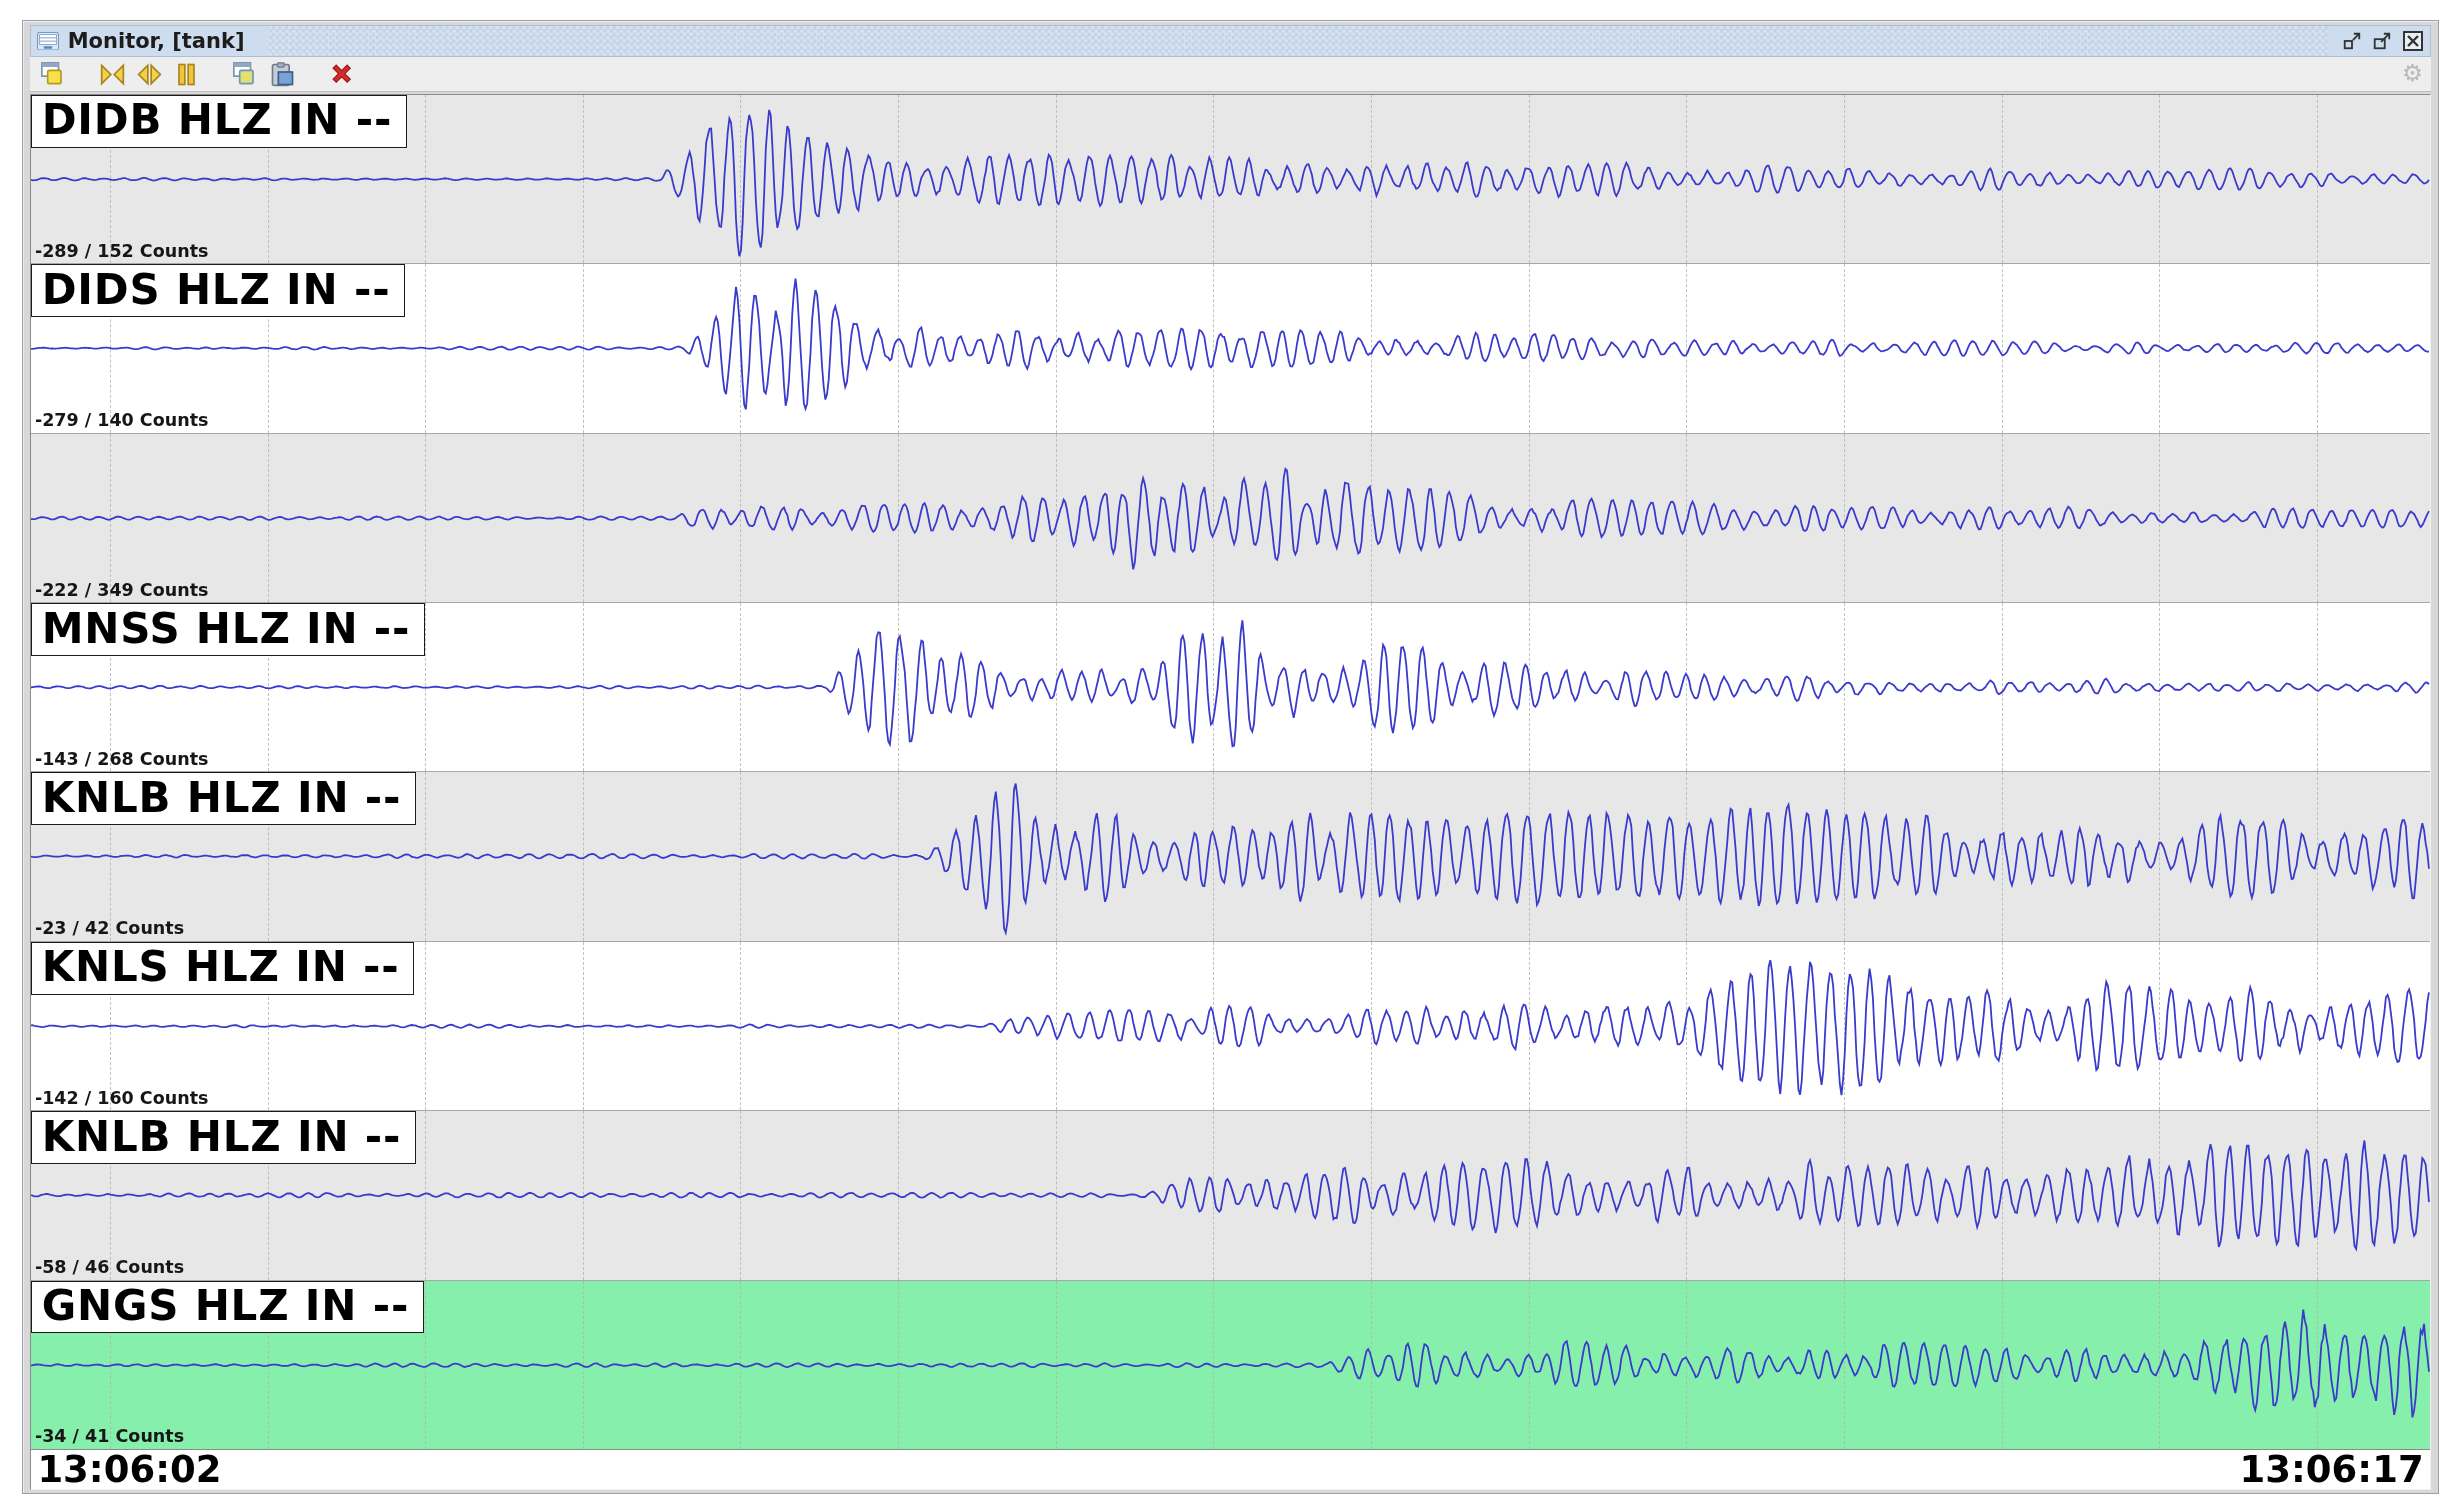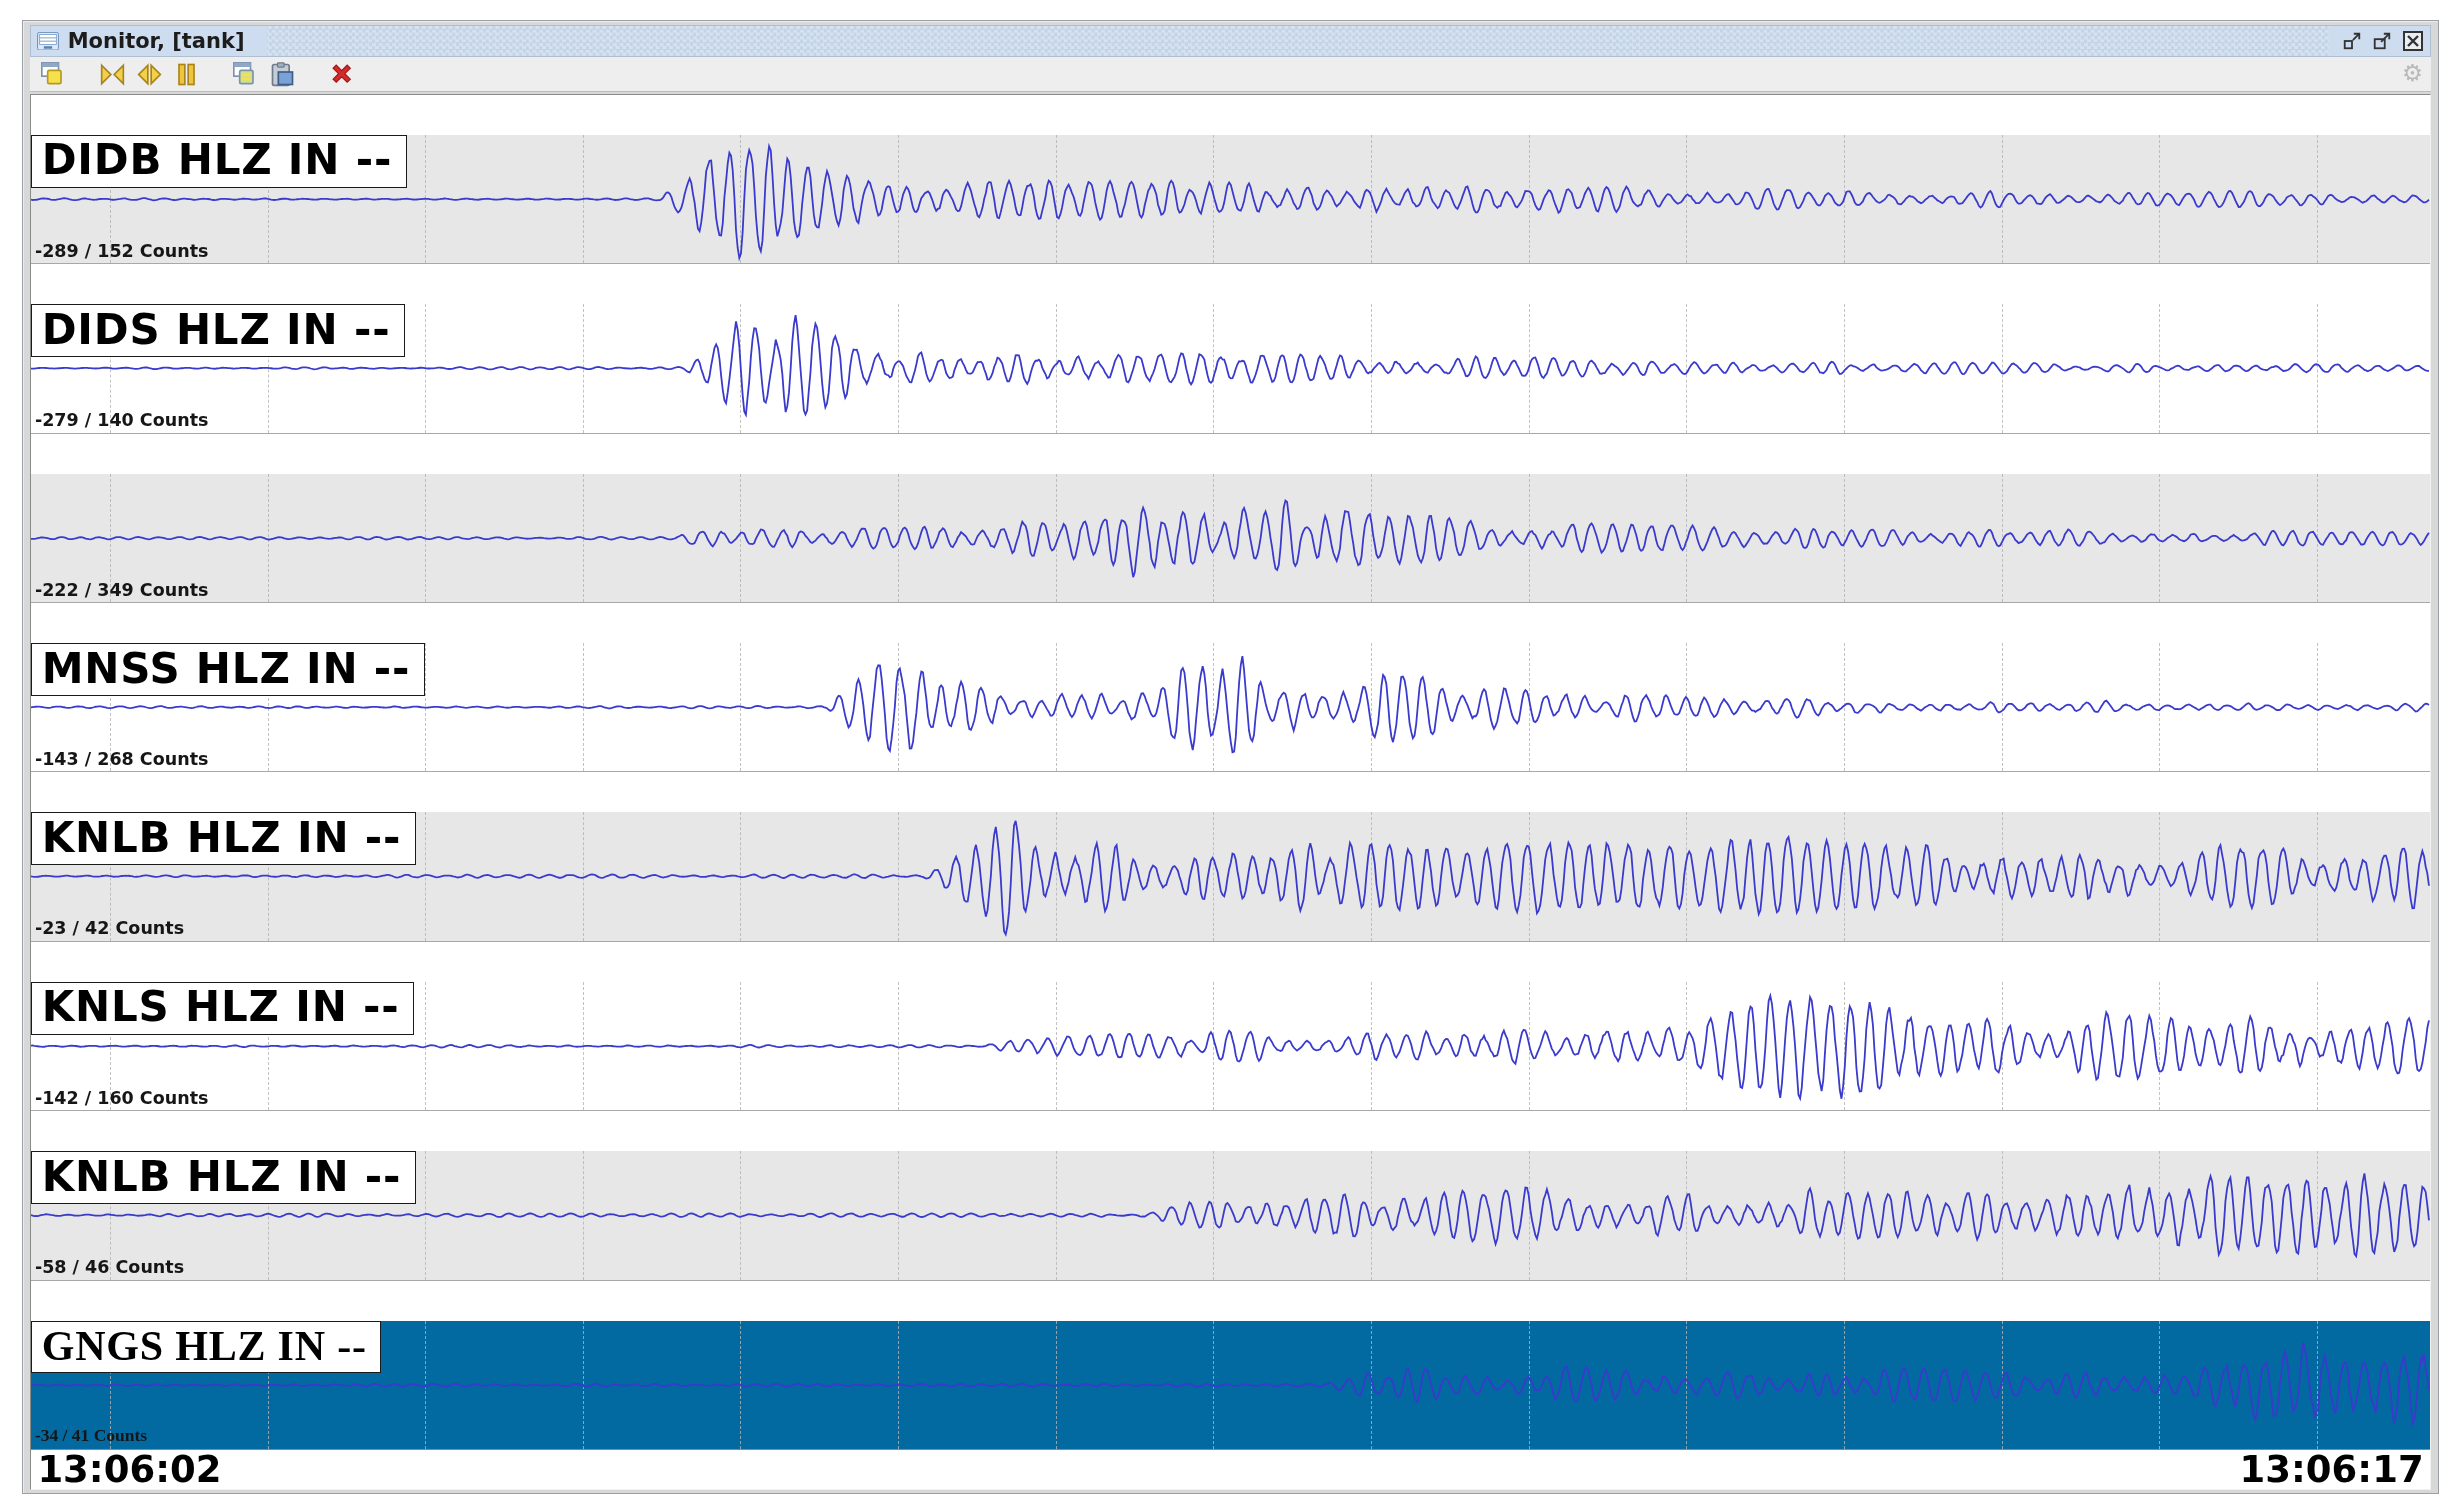--- a/index.html
+++ b/index.html
@@ -25,21 +25,21 @@
   .tb-btn{width:30px;height:28px;display:flex;align-items:center;justify-content:center;
     margin-right:5px;cursor:pointer;border:0.8px solid transparent;border-radius:2.5px;}
   .tb-gap{width:22px;}
   .tb-spacer{flex:1;}
   .gear{color:#b9b9b9;font-size:23.4px;line-height:1;cursor:pointer;}
   
   .content{margin-top:1.7px;height:1396px;box-sizing:border-box;
     border:1.7px solid;border-color:#8a8a8a #f2f2f2 #f2f2f2 #8a8a8a;
     background:#ffffff;display:flex;flex-direction:column;}
   .rows{flex:1;display:flex;flex-direction:column;min-height:0;}
-  .trace-row{position:relative;flex:1;overflow:hidden;border-bottom:0.8px solid #a8a8a8;box-sizing:border-box;margin-top:40px;}
+  .trace-row{position:relative;flex:1;overflow:hidden;border-bottom:0.8px solid #a8a8a8;box-sizing:border-box;}
   .trace-row:last-child{border-bottom:none;}
   .gridline{position:absolute;top:0;bottom:0;width:0;border-left:1.7px dashed #b3b3b3;opacity:.8;}
   .wave-svg{position:absolute;inset:0;width:100%;height:100%;display:block;}
   .trace-label{position:absolute;left:0;top:0;background:#ffffff;border:1.7px solid #1a1a1a;
     font-size:42px;font-weight:bold;color:#000;padding:2.5px 13.4px 4.2px 10px;line-height:1.05;
     letter-spacing:0.8px;white-space:nowrap;z-index:3;}
   .trace-counts{position:absolute;left:4.2px;bottom:2.5px;font-size:17.5px;font-weight:bold;
     color:#161616;z-index:3;}
   
   .timebar{height:40px;background:#ffffff;border-top:1.7px solid #8a8a8a;
@@ -288,21 +288,21 @@
           <div class="gridline" style="left: 23.01%; border-left-color: rgb(179, 179, 179);"></div>
           <div class="gridline" style="left: 16.44%; border-left-color: rgb(179, 179, 179);"></div>
           <div class="gridline" style="left: 9.87%; border-left-color: rgb(179, 179, 179);"></div>
           <div class="gridline" style="left: 3.3%; border-left-color: rgb(179, 179, 179);"></div>
     <svg class="wave-svg" viewBox="0 0 1450 200" preserveAspectRatio="none">
       <polyline fill="none" stroke-width="1.8" vector-effect="non-scaling-stroke" points="0,99.9 1,100.6 2,101.4 3,101.3 4,101.4 5,100.8 6,99.9 7,99.4 8,99.1 9,98.5 10,98.6 11,99.0 12,99.5 13,99.8 14,100.4 15,100.9 16,101.1 17,101.2 18,101.0 19,100.3 20,99.8 21,99.5 22,99.3 23,99.3 24,99.6 25,99.9 26,100.5 27,100.8 28,100.8 29,100.6 30,100.4 31,100.0 32,99.5 33,99.1 34,99.0 35,99.1 36,99.5 37,100.0 38,100.3 39,100.6 40,100.7 41,100.8 42,100.6 43,100.3 44,99.8 45,99.2 46,98.6 47,98.8 48,99.3 49,99.6 50,99.9 51,100.4 52,100.6 53,100.8 54,100.7 55,100.6 56,100.3 57,99.7 58,99.1 59,99.1 60,99.3 61,99.4 62,99.8 63,100.3 64,100.7 65,100.9 66,100.8 67,100.5 68,100.2 69,99.8 70,99.1 71,98.9 72,98.6 73,99.2 74,99.8 75,100.4 76,100.9 77,101.4 78,101.7 79,101.2 80,100.2 81,99.3 82,98.4 83,97.9 84,98.2 85,99.1 86,100.1 87,100.8 88,101.5 89,101.7 90,101.4 91,100.8 92,100.0 93,99.0 94,98.4 95,98.0 96,97.9 97,98.3 98,99.3 99,100.5 100,101.2 101,101.7 102,101.6 103,101.5 104,101.2 105,100.5 106,99.3 107,98.5 108,98.1 109,98.5 110,99.2 111,100.4 112,101.0 113,101.7 114,101.7 115,101.1 116,100.2 117,99.0 118,98.6 119,98.3 120,98.1 121,98.4 122,99.4 123,100.5 124,101.3 125,101.6 126,101.2 127,100.9 128,100.2 129,99.7 130,99.2 131,98.7 132,98.5 133,98.9 134,99.8 135,100.9 136,101.8 137,101.9 138,101.6 139,101.1 140,100.3 141,99.1 142,98.5 143,97.7 144,98.0 145,98.7 146,99.7 147,100.6 148,101.4 149,102.3 150,102.5 151,102.3 152,101.1 153,100.1 154,98.7 155,98.0 156,97.8 157,98.0 158,98.9 159,100.2 160,101.2 161,102.2 162,102.6 163,102.3 164,101.1 165,99.9 166,98.5 167,97.6 168,97.5 169,98.4 170,99.3 171,100.9 172,102.1 173,102.6 174,102.3 175,101.2 176,99.5 177,98.5 178,97.6 179,97.5 180,97.9 181,98.4 182,99.3 183,100.2 184,101.0 185,101.7 186,101.8 187,101.5 188,101.4 189,100.2 190,99.2 191,98.4 192,98.3 193,98.7 194,99.4 195,100.3 196,101.0 197,101.4 198,101.4 199,101.0 200,100.4 201,100.0 202,99.6 203,99.3 204,99.1 205,99.2 206,99.6 207,100.1 208,100.6 209,100.9 210,101.1 211,100.9 212,100.0 213,99.4 214,98.6 215,98.1 216,98.5 217,99.1 218,99.9 219,100.3 220,100.6 221,100.8 222,100.8 223,100.6 224,100.2 225,99.8 226,99.3 227,98.7 228,98.4 229,98.7 230,99.7 231,100.5 232,101.1 233,101.5 234,101.4 235,100.8 236,99.7 237,99.0 238,98.2 239,97.9 240,98.2 241,99.0 242,100.2 243,101.2 244,101.8 245,102.0 246,101.4 247,100.6 248,99.7 249,98.9 250,97.9 251,97.9 252,97.8 253,98.8 254,99.8 255,100.7 256,101.9 257,102.3 258,102.5 259,101.9 260,101.0 261,99.9 262,99.1 263,98.5 264,98.4 265,98.6 266,98.9 267,99.9 268,100.5 269,101.4 270,101.6 271,101.8 272,101.3 273,100.6 274,99.5 275,98.4 276,97.9 277,97.9 278,98.3 279,99.1 280,100.1 281,101.7 282,102.5 283,102.7 284,102.5 285,101.4 286,99.7 287,98.4 288,97.4 289,97.3 290,98.0 291,98.8 292,100.3 293,101.1 294,101.7 295,102.2 296,102.3 297,101.4 298,100.7 299,99.3 300,98.2 301,97.4 302,97.3 303,98.0 304,98.9 305,100.3 306,101.6 307,102.4 308,102.7 309,102.4 310,101.7 311,100.0 312,98.5 313,97.6 314,97.7 315,98.2 316,99.6 317,100.7 318,101.7 319,102.2 320,102.3 321,101.8 322,101.0 323,99.5 324,98.7 325,97.7 326,97.3 327,97.6 328,98.4 329,99.5 330,100.9 331,101.8 332,102.4 333,102.3 334,101.8 335,100.5 336,99.5 337,98.1 338,97.6 339,97.5 340,98.4 341,99.4 342,100.4 343,101.6 344,102.1 345,101.7 346,101.2 347,100.3 348,99.2 349,98.6 350,98.5 351,98.7 352,98.8 353,99.4 354,100.1 355,100.9 356,101.5 357,101.6 358,101.5 359,101.1 360,100.4 361,99.4 362,98.6 363,98.6 364,98.5 365,98.9 366,99.6 367,100.7 368,101.5 369,101.5 370,101.8 371,101.2 372,100.4 373,99.6 374,98.7 375,98.3 376,98.5 377,99.4 378,99.8 379,100.9 380,101.9 381,102.1 382,102.0 383,101.0 384,99.9 385,98.5 386,97.6 387,97.3 388,97.9 389,98.8 390,100.2 391,101.7 392,102.7 393,102.7 394,102.2 395,101.3 396,100.3 397,98.6 398,97.4 399,97.2 400,97.5 401,98.8 402,99.9 403,101.3 404,102.3 405,102.6 406,101.9 407,100.2 408,98.7 409,97.6 410,97.4 411,97.8 412,98.8 413,99.9 414,100.9 415,101.6 416,102.3 417,102.2 418,101.7 419,100.5 420,99.2 421,98.2 422,97.4 423,97.3 424,97.8 425,98.8 426,100.4 427,101.7 428,102.4 429,102.1 430,101.5 431,100.7 432,99.9 433,98.8 434,98.5 435,98.7 436,99.0 437,99.4 438,100.0 439,100.8 440,101.4 441,101.8 442,101.4 443,100.6 444,99.9 445,99.6 446,99.1 447,98.6 448,98.6 449,99.4 450,99.9 451,100.6 452,101.2 453,101.5 454,101.6 455,100.9 456,100.1 457,99.5 458,98.8 459,98.4 460,98.6 461,99.0 462,99.7 463,100.6 464,101.4 465,101.5 466,101.6 467,101.2 468,100.1 469,98.8 470,97.8 471,97.7 472,97.9 473,98.7 474,100.0 475,101.6 476,102.6 477,102.8 478,102.1 479,101.2 480,100.0 481,98.8 482,98.0 483,97.3 484,97.3 485,97.8 486,99.4 487,100.7 488,101.9 489,102.7 490,102.4 491,101.5 492,99.9 493,98.8 494,97.9 495,97.6 496,97.4 497,97.9 498,99.6 499,100.7 500,101.8 501,102.2 502,102.2 503,101.9 504,100.6 505,99.6 506,98.7 507,98.1 508,98.0 509,98.6 510,99.3 511,100.4 512,101.2 513,101.7 514,102.1 515,101.5 516,100.8 517,99.5 518,98.7 519,98.2 520,97.8 521,97.8 522,98.4 523,99.5 524,100.5 525,101.6 526,102.4 527,102.4 528,101.8 529,100.1 530,99.1 531,97.9 532,97.2 533,97.4 534,98.1 535,99.6 536,101.4 537,102.2 538,102.8 539,102.7 540,102.0 541,100.5 542,99.3 543,98.1 544,97.2 545,97.6 546,98.5 547,99.8 548,101.1 549,102.5 550,102.8 551,102.2 552,101.0 553,99.6 554,98.2 555,97.5 556,97.2 557,97.4 558,98.2 559,99.9 560,101.3 561,102.4 562,102.9 563,102.1 564,101.1 565,99.7 566,98.6 567,97.6 568,97.3 569,97.7 570,98.6 571,99.6 572,101.0 573,101.8 574,102.1 575,102.2 576,101.5 577,100.7 578,99.7 579,98.7 580,98.3 581,98.0 582,98.0 583,98.8 584,100.1 585,100.9 586,101.4 587,101.2 588,101.1 589,100.5 590,99.4 591,98.6 592,97.8 593,98.3 594,99.1 595,99.7 596,100.7 597,101.5 598,101.9 599,101.7 600,100.7 601,100.1 602,99.0 603,98.4 604,98.1 605,98.3 606,98.9 607,100.1 608,100.8 609,101.4 610,102.0 611,101.7 612,101.0 613,100.1 614,99.0 615,98.2 616,97.6 617,98.1 618,98.8 619,100.0 620,100.9 621,101.8 622,102.3 623,102.1 624,101.5 625,100.3 626,99.1 627,98.3 628,97.9 629,98.2 630,98.8 631,99.8 632,100.3 633,101.2 634,101.7 635,102.1 636,101.8 637,100.8 638,99.8 639,98.6 640,97.7 641,97.9 642,98.7 643,99.4 644,100.5 645,101.4 646,102.2 647,102.5 648,101.9 649,100.6 650,99.7 651,99.1 652,98.8 653,99.1 654,99.4 655,99.7 656,100.4 657,100.6 658,100.8 659,100.9 660,100.9 661,100.5 662,100.1 663,99.7 664,99.3 665,99.1 666,99.2 667,99.4 668,99.8 669,100.8 670,101.8 671,102.2 672,101.9 673,102.2 674,100.6 675,98.9 676,97.4 677,96.2 678,95.7 679,97.0 680,99.1 681,101.3 682,104.4 683,108.2 684,109.1 685,106.5 686,100.3 687,93.4 688,89.2 689,87.7 690,88.1 691,91.2 692,96.0 693,105.5 694,110.9 695,114.7 696,112.8 697,107.2 698,95.2 699,86.8 700,80.0 701,82.2 702,88.7 703,97.5 704,105.9 705,113.1 706,119.4 707,118.4 708,113.3 709,103.1 710,93.8 711,84.6 712,79.1 713,80.7 714,88.8 715,101.6 716,113.6 717,117.2 718,119.4 719,117.0 720,105.3 721,93.0 722,83.0 723,80.9 724,84.3 725,89.3 726,95.2 727,101.4 728,109.5 729,110.7 730,110.2 731,107.0 732,103.2 733,96.0 734,90.0 735,87.7 736,87.1 737,87.9 738,96.5 739,103.8 740,112.0 741,112.9 742,108.1 743,103.7 744,98.6 745,91.1 746,82.5 747,81.7 748,85.8 749,95.7 750,104.6 751,114.1 752,115.1 753,116.1 754,110.0 755,101.6 756,95.7 757,86.5 758,85.8 759,86.0 760,87.9 761,95.1 762,104.0 763,111.6 764,118.7 765,113.8 766,107.3 767,98.9 768,90.4 769,82.6 770,76.4 771,75.0 772,86.5 773,103.7 774,113.5 775,124.1 776,127.2 777,121.9 778,108.5 779,94.4 780,81.5 781,76.2 782,75.9 783,80.4 784,88.8 785,99.4 786,115.4 787,128.6 788,126.9 789,127.3 790,115.2 791,98.5 792,80.2 793,68.7 794,67.6 795,77.9 796,90.2 797,105.4 798,120.9 799,132.6 800,132.9 801,128.5 802,114.5 803,96.6 804,84.0 805,79.9 806,80.9 807,85.9 808,94.8 809,106.5 810,114.5 811,115.8 812,113.0 813,104.5 814,95.3 815,92.2 816,89.1 817,88.3 818,88.0 819,94.4 820,101.6 821,111.0 822,120.1 823,123.2 824,119.8 825,116.8 826,102.2 827,93.1 828,81.1 829,74.4 830,74.3 831,81.7 832,92.2 833,102.5 834,109.5 835,111.1 836,116.0 837,112.3 838,109.4 839,102.0 840,92.9 841,84.7 842,76.8 843,73.6 844,84.9 845,99.2 846,112.4 847,123.5 848,129.8 849,124.8 850,115.9 851,99.9 852,79.4 853,69.8 854,64.9 855,71.8 856,88.2 857,101.3 858,122.8 859,133.8 860,135.2 861,124.6 862,108.9 863,86.4 864,70.6 865,62.0 866,65.2 867,76.6 868,91.4 869,111.7 870,132.6 871,140.6 872,137.6 873,127.7 874,110.9 875,93.1 876,76.2 877,68.7 878,68.9 879,71.2 880,81.6 881,91.0 882,106.1 883,119.6 884,134.7 885,144.9 886,137.1 887,120.4 888,100.8 889,79.0 890,66.8 891,61.6 892,62.9 893,71.0 894,88.1 895,106.0 896,126.4 897,133.0 898,136.4 899,127.4 900,114.5 901,96.2 902,74.8 903,57.0 904,57.3 905,68.7 906,91.6 907,107.6 908,119.5 909,130.7 910,136.5 911,125.7 912,110.9 913,92.3 914,75.4 915,68.6 916,59.6 917,68.8 918,80.0 919,95.4 920,114.3 921,121.6 922,123.3 923,120.6 924,109.3 925,103.1 926,92.7 927,82.9 928,78.3 929,74.9 930,77.1 931,90.1 932,102.0 933,114.2 934,123.3 935,123.2 936,120.0 937,112.7 938,100.9 939,95.1 940,88.6 941,87.6 942,85.5 943,91.1 944,100.6 945,108.9 946,116.6 947,119.5 948,114.7 949,106.2 950,96.5 951,86.7 952,85.7 953,85.9 954,90.9 955,97.4 956,105.7 957,111.5 958,118.9 959,114.5 960,108.9 961,102.1 962,96.9 963,92.1 964,88.2 965,83.9 966,84.4 967,92.5 968,100.5 969,108.0 970,111.9 971,112.8 972,111.0 973,105.3 974,100.6 975,90.1 976,87.0 977,87.1 978,86.1 979,90.1 980,103.8 981,115.2 982,128.5 983,131.8 984,121.9 985,110.2 986,96.8 987,83.5 988,73.0 989,70.4 990,77.3 991,85.0 992,93.5 993,106.7 994,114.5 995,121.5 996,123.2 997,118.3 998,103.3 999,87.6 1000,75.3 1001,67.4 1002,67.3 1003,82.3 1004,101.1 1005,117.0 1006,124.3 1007,124.4 1008,117.9 1009,106.9 1010,99.2 1011,93.5 1012,89.8 1013,87.8 1014,85.9 1015,91.2 1016,101.4 1017,108.3 1018,111.2 1019,112.8 1020,110.8 1021,106.2 1022,99.6 1023,94.8 1024,90.6 1025,85.8 1026,88.4 1027,90.9 1028,96.6 1029,103.9 1030,108.2 1031,112.3 1032,115.3 1033,112.1 1034,106.2 1035,97.0 1036,92.4 1037,84.4 1038,87.0 1039,90.5 1040,93.1 1041,100.4 1042,105.0 1043,110.4 1044,111.8 1045,109.4 1046,107.4 1047,99.0 1048,91.6 1049,85.7 1050,80.4 1051,85.4 1052,94.2 1053,100.8 1054,108.9 1055,117.6 1056,117.1 1057,111.3 1058,109.1 1059,100.1 1060,93.9 1061,86.3 1062,83.8 1063,86.7 1064,90.4 1065,95.4 1066,101.8 1067,110.5 1068,121.4 1069,127.9 1070,126.4 1071,117.5 1072,96.4 1073,79.2 1074,63.1 1075,58.6 1076,67.1 1077,83.7 1078,105.7 1079,119.1 1080,126.6 1081,133.2 1082,125.3 1083,113.1 1084,98.2 1085,86.7 1086,78.5 1087,79.5 1088,85.0 1089,95.9 1090,111.0 1091,125.9 1092,130.5 1093,127.2 1094,114.6 1095,98.1 1096,82.1 1097,67.2 1098,65.5 1099,71.1 1100,82.5 1101,100.0 1102,113.5 1103,128.6 1104,136.5 1105,135.1 1106,122.1 1107,100.9 1108,83.7 1109,73.5 1110,66.1 1111,73.4 1112,87.1 1113,100.0 1114,115.2 1115,127.1 1116,134.7 1117,133.5 1118,120.7 1119,103.6 1120,82.1 1121,73.7 1122,67.4 1123,69.3 1124,76.6 1125,97.3 1126,116.2 1127,127.9 1128,134.2 1129,128.2 1130,118.2 1131,99.1 1132,80.0 1133,64.6 1134,63.3 1135,74.9 1136,91.9 1137,107.4 1138,117.5 1139,124.0 1140,123.2 1141,117.6 1142,109.8 1143,97.9 1144,82.4 1145,74.8 1146,68.9 1147,73.1 1148,82.6 1149,98.9 1150,115.5 1151,127.4 1152,131.3 1153,121.5 1154,106.6 1155,97.7 1156,88.6 1157,81.6 1158,84.1 1159,87.1 1160,94.2 1161,101.0 1162,111.1 1163,120.8 1164,125.1 1165,121.6 1166,114.9 1167,98.8 1168,83.8 1169,72.7 1170,66.1 1171,65.8 1172,77.1 1173,94.3 1174,113.4 1175,129.1 1176,137.9 1177,132.0 1178,122.3 1179,102.1 1180,86.2 1181,71.0 1182,67.6 1183,70.4 1184,84.8 1185,104.8 1186,122.0 1187,126.8 1188,125.0 1189,116.3 1190,104.8 1191,91.3 1192,85.2 1193,82.6 1194,81.6 1195,88.1 1196,97.9 1197,109.8 1198,114.6 1199,120.5 1200,121.0 1201,109.4 1202,101.1 1203,90.7 1204,86.9 1205,82.7 1206,81.3 1207,86.8 1208,93.2 1209,106.1 1210,116.3 1211,123.9 1212,120.2 1213,113.6 1214,105.8 1215,98.3 1216,92.3 1217,81.7 1218,76.0 1219,77.2 1220,83.2 1221,94.8 1222,107.8 1223,121.0 1224,130.4 1225,124.6 1226,121.8 1227,108.8 1228,94.5 1229,83.7 1230,69.4 1231,72.2 1232,74.1 1233,86.5 1234,103.0 1235,116.1 1236,128.6 1237,131.9 1238,126.9 1239,119.7 1240,96.4 1241,81.8 1242,69.9 1243,71.6 1244,81.1 1245,86.8 1246,104.1 1247,117.3 1248,123.1 1249,130.1 1250,124.6 1251,108.0 1252,92.8 1253,82.2 1254,74.3 1255,67.7 1256,68.9 1257,82.5 1258,95.8 1259,116.7 1260,131.8 1261,136.0 1262,127.1 1263,120.6 1264,99.0 1265,82.0 1266,66.2 1267,59.6 1268,52.8 1269,71.5 1270,96.4 1271,114.3 1272,121.8 1273,125.3 1274,123.5 1275,118.3 1276,110.6 1277,93.7 1278,80.7 1279,69.7 1280,56.6 1281,72.0 1282,84.3 1283,104.0 1284,126.5 1285,132.5 1286,127.9 1287,121.8 1288,113.4 1289,99.6 1290,76.8 1291,71.1 1292,66.4 1293,72.2 1294,88.3 1295,106.1 1296,126.3 1297,146.3 1298,146.9 1299,128.1 1300,116.3 1301,95.8 1302,76.6 1303,70.3 1304,58.8 1305,68.6 1306,78.9 1307,92.1 1308,107.1 1309,123.9 1310,135.2 1311,133.7 1312,119.6 1313,108.6 1314,88.1 1315,60.8 1316,48.8 1317,39.4 1318,47.9 1319,74.9 1320,117.7 1321,141.3 1322,161.4 1323,155.9 1324,143.7 1325,118.5 1326,78.6 1327,58.5 1328,46.6 1329,41.3 1330,62.0 1331,92.6 1332,126.3 1333,146.0 1334,152.0 1335,135.5 1336,112.0 1337,83.4 1338,56.6 1339,41.2 1340,41.1 1341,64.0 1342,96.4 1343,124.7 1344,142.1 1345,148.5 1346,147.4 1347,130.2 1348,110.0 1349,75.6 1350,57.8 1351,56.0 1352,53.4 1353,62.9 1354,79.4 1355,113.4 1356,147.6 1357,158.0 1358,154.1 1359,130.4 1360,103.7 1361,73.0 1362,60.3 1363,54.3 1364,52.5 1365,65.5 1366,95.5 1367,115.8 1368,143.6 1369,157.8 1370,159.8 1371,136.4 1372,105.4 1373,84.7 1374,54.2 1375,46.5 1376,48.7 1377,69.8 1378,99.2 1379,129.1 1380,149.5 1381,148.9 1382,134.0 1383,113.7 1384,93.0 1385,62.8 1386,57.7 1387,57.9 1388,70.3 1389,82.5 1390,104.7 1391,122.0 1392,143.3 1393,139.4 1394,131.7 1395,108.2 1396,94.5 1397,76.8 1398,58.3 1399,50.3 1400,62.0 1401,91.5 1402,119.0 1403,138.4 1404,160.4 1405,163.8 1406,146.1 1407,109.0 1408,70.6 1409,47.5 1410,35.0 1411,54.9 1412,73.4 1413,101.3 1414,134.6 1415,155.5 1416,158.8 1417,141.9 1418,126.9 1419,94.2 1420,78.1 1421,66.1 1422,51.5 1423,58.8 1424,71.7 1425,90.2 1426,111.9 1427,141.2 1428,157.3 1429,149.8 1430,139.1 1431,104.9 1432,83.5 1433,59.9 1434,52.8 1435,53.0 1436,74.5 1437,95.5 1438,121.9 1439,139.4 1440,148.1 1441,145.1 1442,126.7 1443,100.4 1444,74.9 1445,55.9 1446,58.6 1447,63.8 1448,83.9 1449,108.1" stroke="#3a3acd"></polyline>
     </svg>
     <div class="trace-label">KNLB HLZ IN --</div>
     <div class="trace-counts">-58 / 46 Counts</div>
   </div>
-        <div class="trace-row" style="background: #0369a1; font-family: Liberation Serif, serif;">
+        <div class="trace-row" style="background: #86efac;">
           <div class="gridline" style="left: 95.28%; border-left-color: rgb(179, 179, 179);"></div>
           <div class="gridline" style="left: 88.71%; border-left-color: rgb(179, 179, 179);"></div>
           <div class="gridline" style="left: 82.14%; border-left-color: rgb(179, 179, 179);"></div>
           <div class="gridline" style="left: 75.57%; border-left-color: rgb(179, 179, 179);"></div>
           <div class="gridline" style="left: 69%; border-left-color: rgb(179, 179, 179);"></div>
           <div class="gridline" style="left: 62.43%; border-left-color: rgb(179, 179, 179);"></div>
           <div class="gridline" style="left: 55.86%; border-left-color: rgb(179, 179, 179);"></div>
           <div class="gridline" style="left: 49.29%; border-left-color: rgb(179, 179, 179);"></div>
           <div class="gridline" style="left: 42.72%; border-left-color: rgb(179, 179, 179);"></div>
           <div class="gridline" style="left: 36.15%; border-left-color: rgb(179, 179, 179);"></div>

